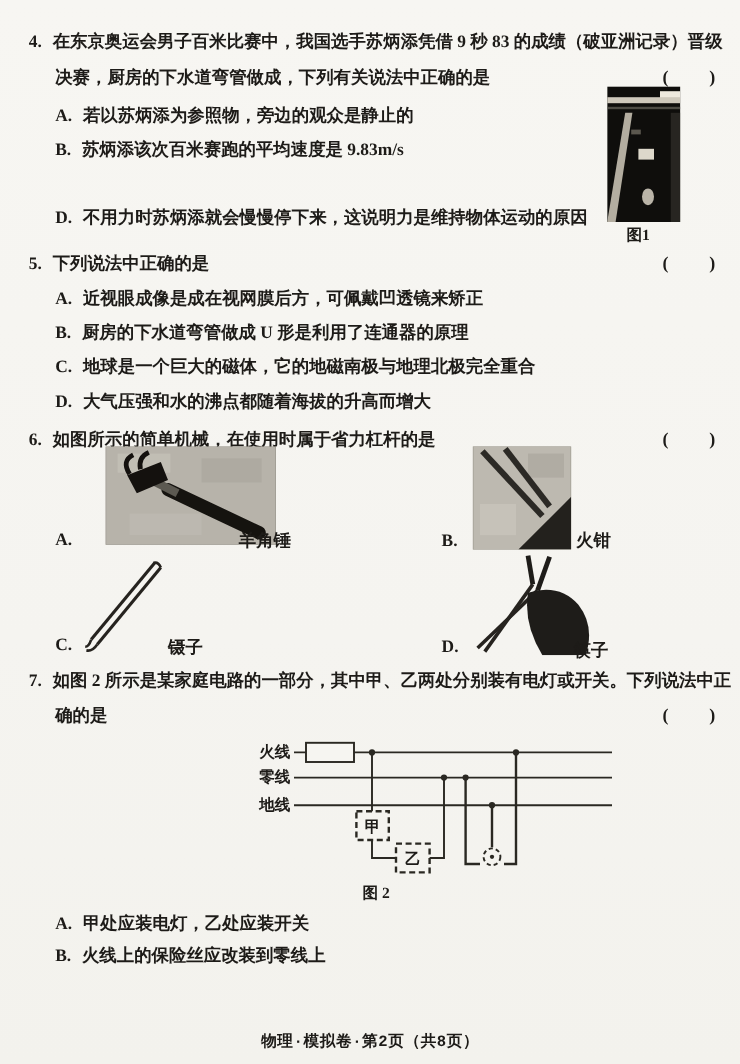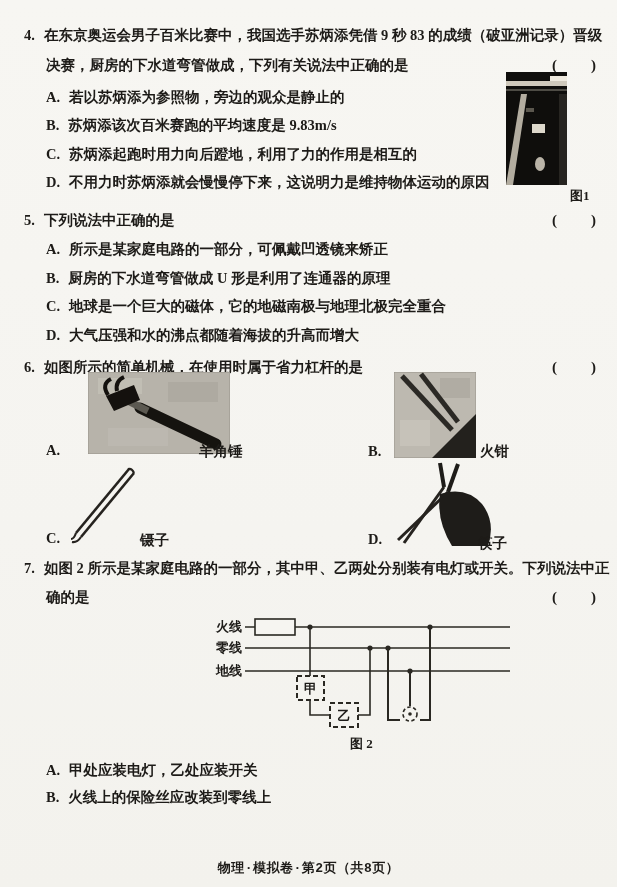--- a/index.html
+++ b/index.html
@@ -8,21 +8,21 @@
     background:linear-gradient(180deg,#f7f6f2 0%,#f5f4f0 60%,#f3f2ed 100%);
     overflow:hidden;color:#1d1b18;
     font-family:"Liberation Serif","DejaVu Serif",serif;
     font-weight:600;
   }
   .line{position:absolute;white-space:nowrap;font-size:14.5px;line-height:20px;}
   .qnum{display:inline-block;margin-right:9px;}
   .olabel{display:inline-block;margin-right:9px;}
   .brk{position:absolute;width:44px;display:flex;justify-content:space-between;
        font-size:15px;line-height:20px;}
-  .cap{position:absolute;font-size:13px;line-height:16px;margin-left:48px;}
+  .cap{position:absolute;font-size:13px;line-height:16px;}
   .fig{position:absolute;}
   .piclabel{position:absolute;font-size:14.5px;line-height:20px;z-index:3;}
   .footer{position:absolute;left:0;right:0;top:859px;text-align:center;
           font-size:13px;letter-spacing:.5px;font-family:Liberation Mono, monospace;}
   svg text{font-family:"Liberation Serif","DejaVu Serif",serif;font-weight:600;}
 </style>
 </head>
 <body>
 
 <div class="page">
@@ -33,23 +33,20 @@
   <div class="line" style="left:46px;top:55px">决赛，厨房的下水道弯管做成，下列有关说法中正确的是</div>
   <div class="brk" style="left:552px;top:55px">
     <span>(</span>
       <span>)</span>
   </div>
   <div class="line" style="left:46px;top:87px">
     <span class="olabel">A.</span><span>若以苏炳添为参照物，旁边的观众是静止的</span>
   </div>
   <div class="line" style="left:46px;top:115px">
     <span class="olabel">B.</span><span>苏炳添该次百米赛跑的平均速度是 9.83m/s</span>
-  </div>
-  <div class="line" style="left:46px;top:144px">
-    <span class="olabel">C.</span><span>苏炳添起跑时用力向后蹬地，利用了力的作用是相互的</span>
   </div>
   <div class="line" style="left:46px;top:172px">
     <span class="olabel">D.</span><span>不用力时苏炳添就会慢慢停下来，这说明力是维持物体运动的原因</span>
   </div>
 
   <svg class="fig" style="left:506px;top:72px" width="61" height="113" viewBox="0 0 61 113">
     <rect width="61" height="113" fill="#0f0e0c"></rect>
     <rect x="44" y="4" width="17" height="7" fill="#eee9de"></rect>
     <rect y="9" width="61" height="5" fill="#cfc9bc"></rect>
     <rect y="17" width="61" height="2" fill="#6a665e" opacity=".7"></rect>
@@ -62,21 +59,21 @@
   <div class="cap" style="left:522px;top:188px">图1</div>
 
   <div class="line" style="left:24px;top:210px">
     <span class="qnum">5.</span><span>下列说法中正确的是</span>
   </div>
   <div class="brk" style="left:552px;top:210px">
     <span>(</span>
       <span>)</span>
   </div>
   <div class="line" style="left:46px;top:239px">
-    <span class="olabel">A.</span><span>所示是某家庭电路的一部分，可佩戴凹透镜来矫正</span>
+    <span class="olabel">A.</span><span>近视眼成像是成在视网膜后方，可佩戴凹透镜来矫正</span>
   </div>
   <div class="line" style="left:46px;top:268px">
     <span class="olabel">B.</span><span>厨房的下水道弯管做成 U 形是利用了连通器的原理</span>
   </div>
   <div class="line" style="left:46px;top:296px">
     <span class="olabel">C.</span><span>地球是一个巨大的磁体，它的地磁南极与地理北极完全重合</span>
   </div>
   <div class="line" style="left:46px;top:325px">
     <span class="olabel">D.</span><span>大气压强和水的沸点都随着海拔的升高而增大</span>
   </div>

